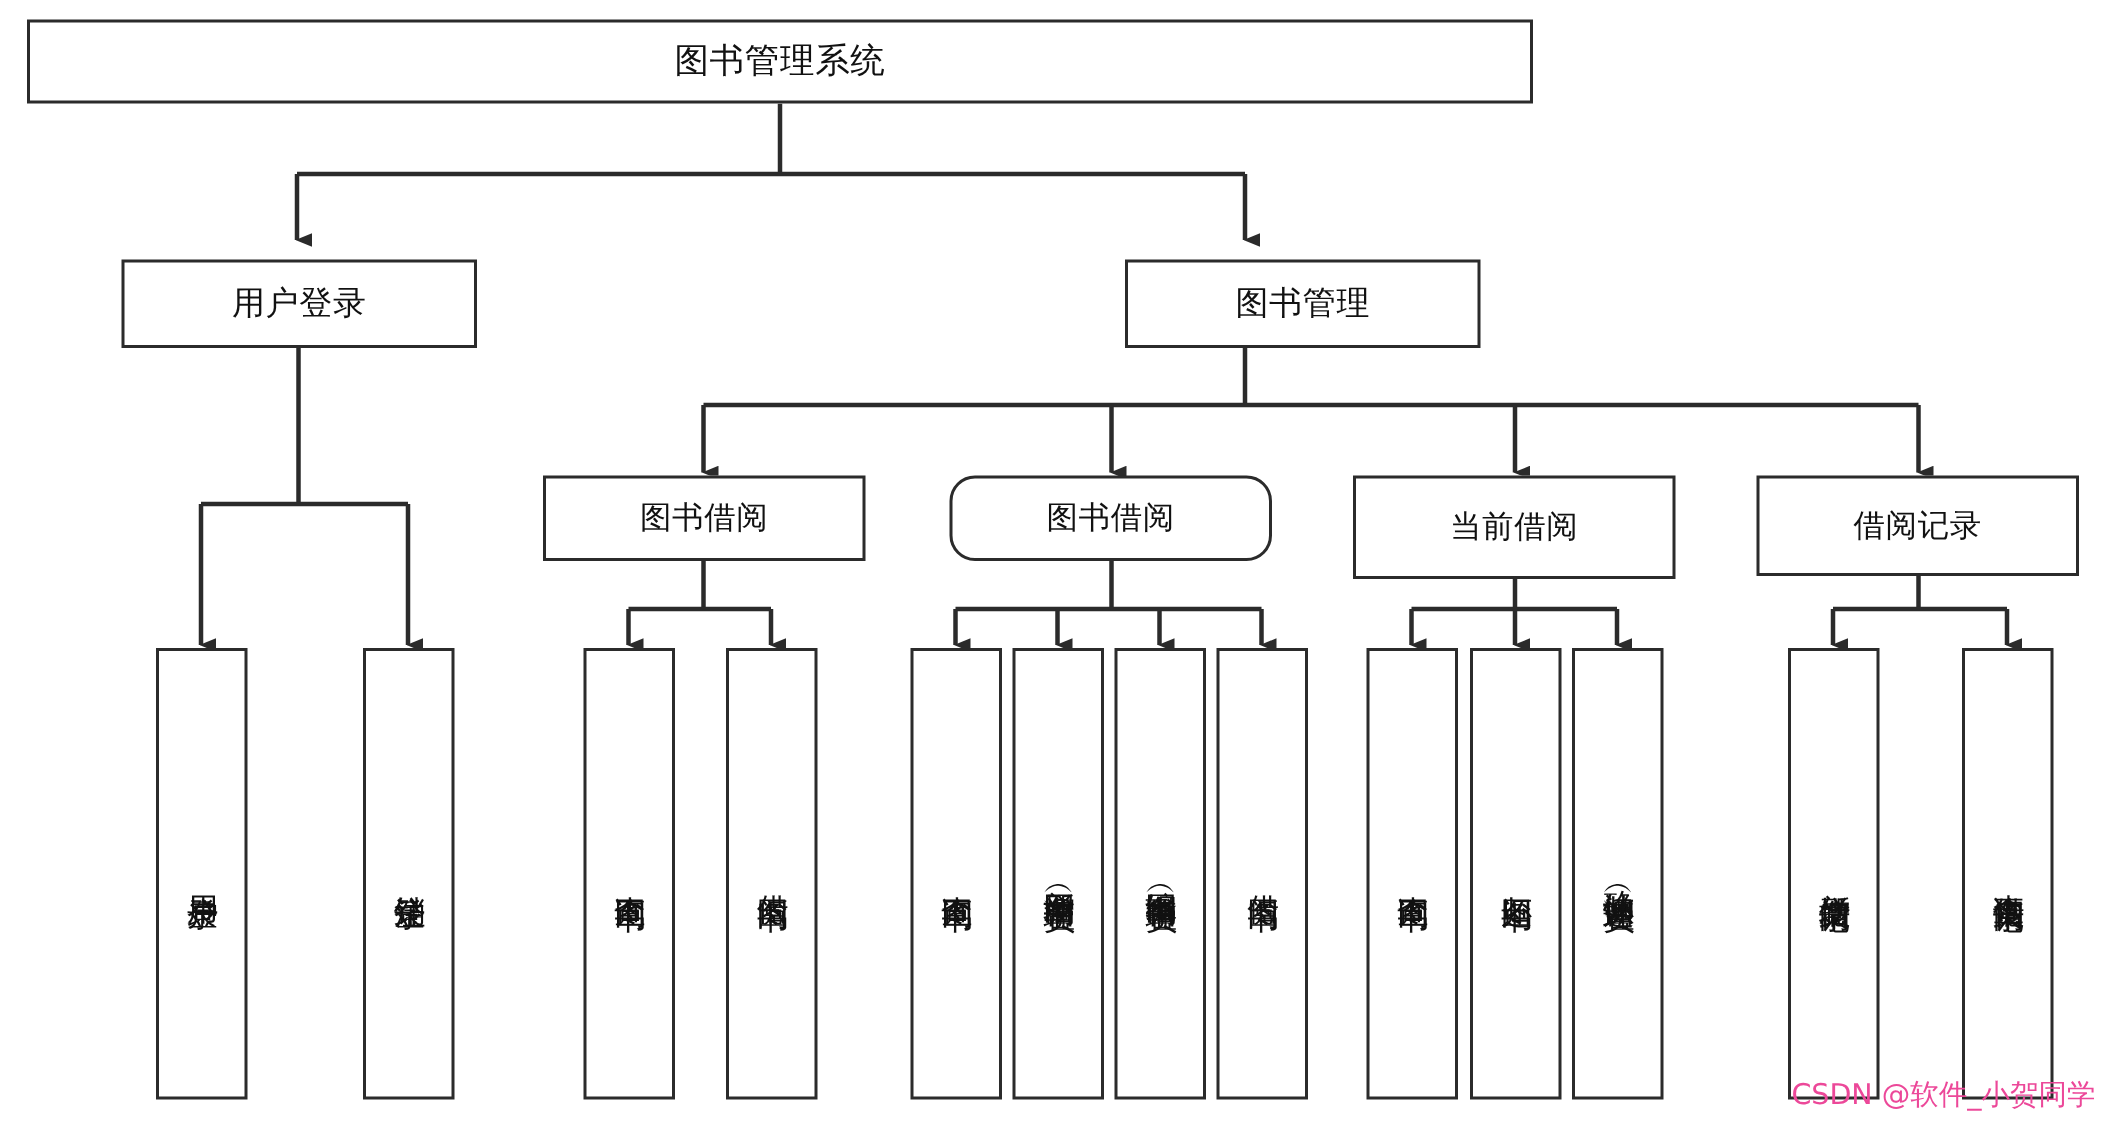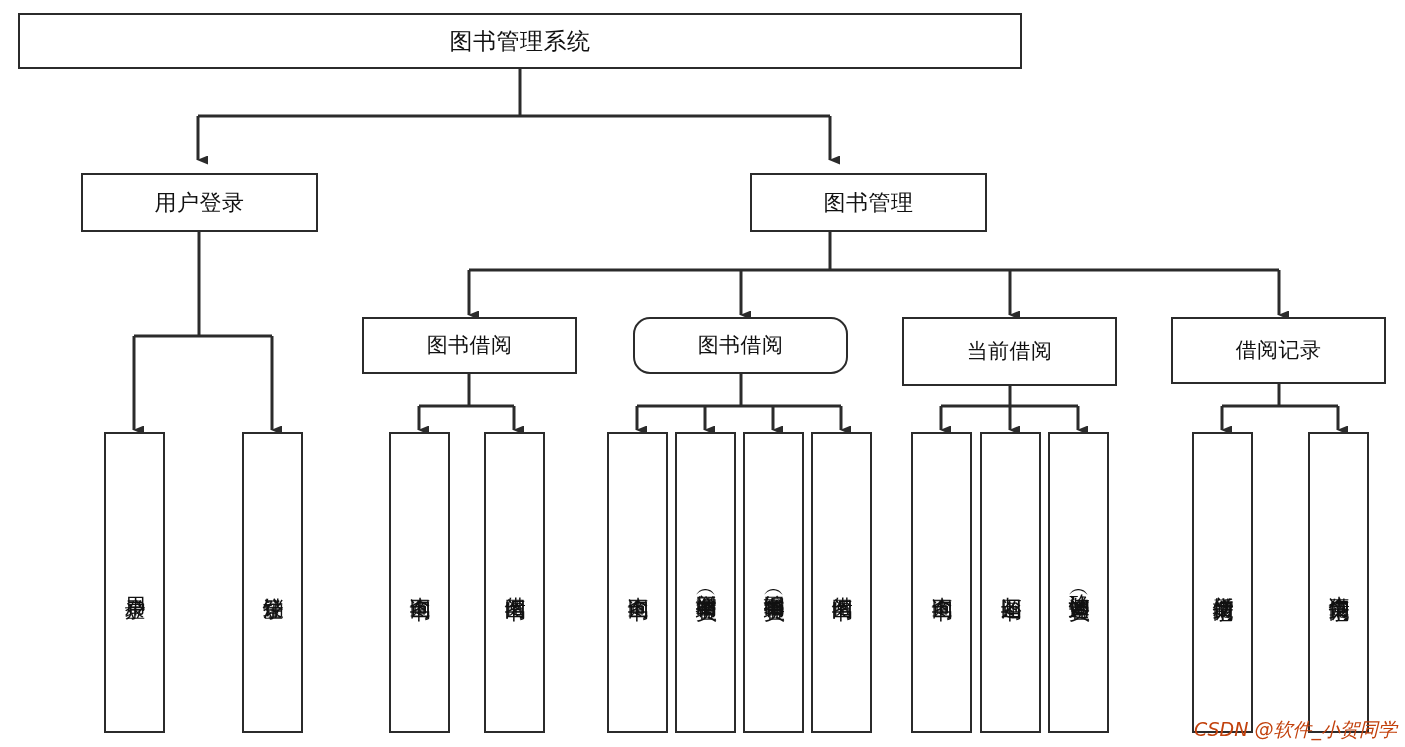--- a/index.html
+++ b/index.html
@@ -65,25 +65,24 @@
     line-height: 1.02;
     letter-spacing: 0.06em;
     white-space: nowrap;
     max-height: 100%;
   }
   #watermark {
     position: absolute;
     right: 8px;
     bottom: 4px;
     font-size: 19px;
-    color: #c2410c;
+    color: #ec4899;
     white-space: nowrap;
     z-index: 3;
     font-family: "DejaVu Sans", "Liberation Sans", sans-serif;
-    font-style: italic;
   }
 </style>
 </head>
 <body>
 
 <div id="diagram-root">
 
   <svg id="edge-layer" viewBox="0 0 1405 747" width="1405" height="747">
     <defs>
       <marker id="arrowhead" markerWidth="9" markerHeight="11" refX="4.5" refY="10" orient="auto" markerUnits="userSpaceOnUse">

